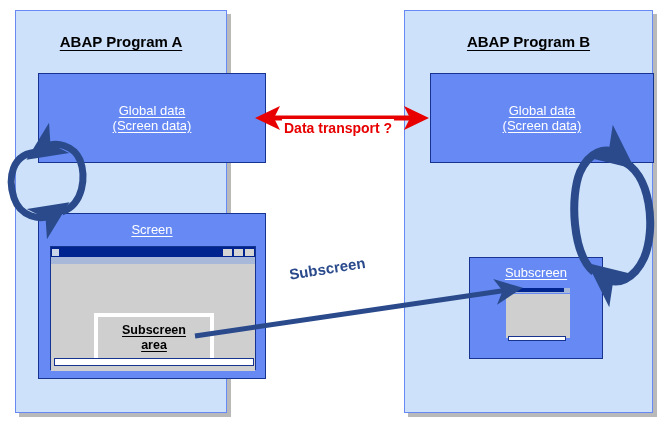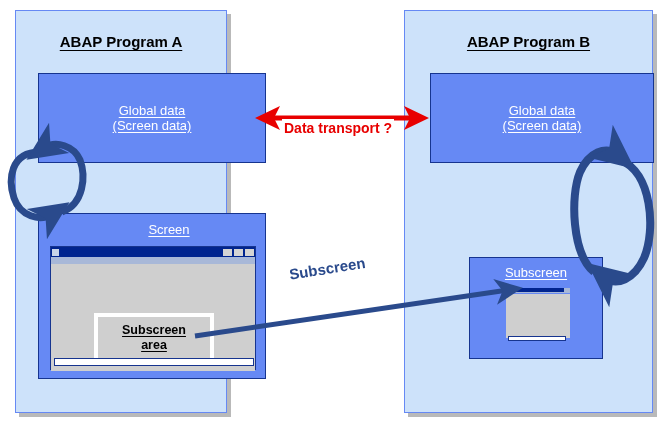--- a/index.html
+++ b/index.html
@@ -73,21 +73,21 @@
   }
 
   
   #globaldata-a { left: 22px; top: 62px; width: 228px; height: 90px; }
   #globaldata-a .blue-box-label { top: 29px; }
   #globaldata-b { left: 25px; top: 62px; width: 224px; height: 90px; }
   #globaldata-b .blue-box-label { top: 29px; }
 
   
   #screenbox-a { left: 22px; top: 202px; width: 228px; height: 166px; }
-  #screenbox-a .blue-box-label { top: 8px; padding-left: 17px; }
+  #screenbox-a .blue-box-label { top: 8px; }
 
   
   #subscreenbox-b { left: 64px; top: 246px; width: 134px; height: 102px; }
   #subscreenbox-b .blue-box-label { top: 7px; }
 
   
   .winmock {
     position: absolute;
     background: #CFCFCF;
     border: 1px solid #16348f;

